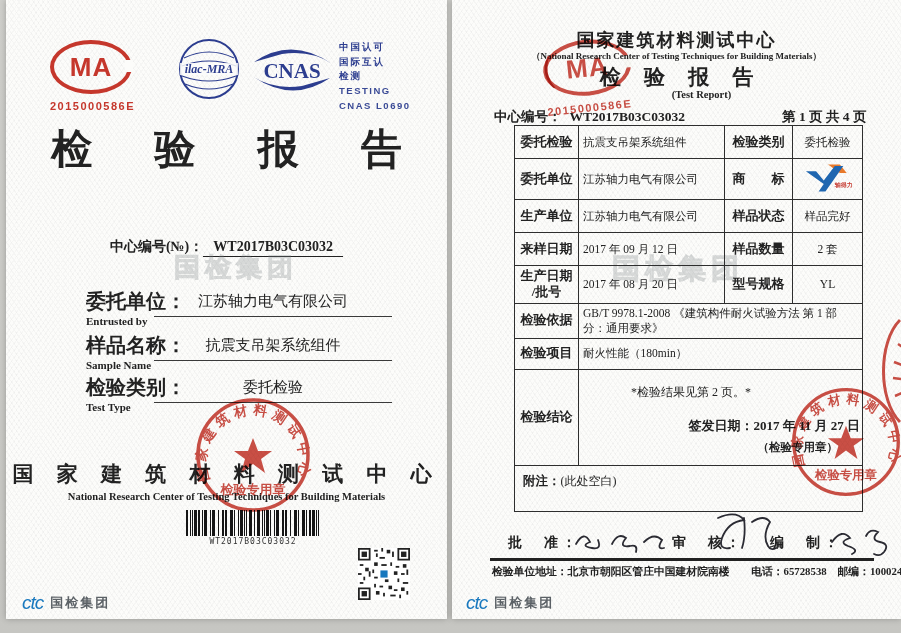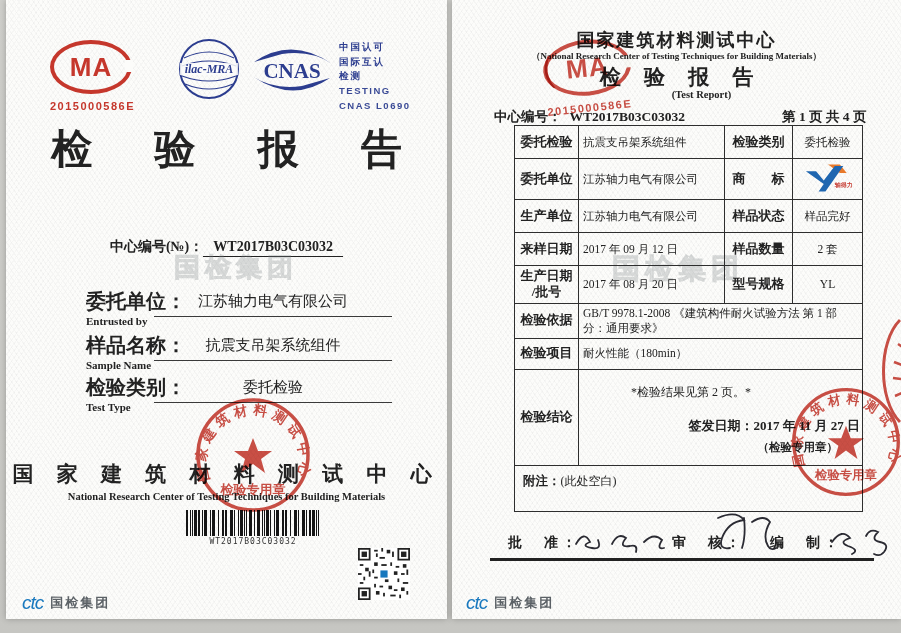--- a/index.html
+++ b/index.html
@@ -321,18 +321,19 @@
   <div class="abs sig-lab" style="left:196px;top:534px;margin-left:24px;">审　核：</div>
   <svg class="abs" style="left:252px;top:508px;" width="90" height="52" viewBox="0 0 90 52">
     <path d="M14 10 q18 -8 26 2 q-16 2 -22 18 q-4 12 8 10 m14 -30 q2 18 -2 30 m10 -26 q12 -8 18 0 q-8 14 -2 24 q3 5 8 2" fill="none" stroke="#2b2b33" stroke-width="1.8" stroke-linecap="round"></path>
   </svg>
   <div class="abs sig-lab" style="left:318px;top:534px;">编　制：</div>
   <svg class="abs" style="left:372px;top:520px;" width="72" height="40" viewBox="0 0 72 40">
     <path d="M8 22 q10 -14 18 -4 q-12 4 -2 8 q12 4 4 8 m14 -18 q4 -8 12 -4 q-8 8 2 10 q10 2 4 10 q-4 5 -10 2" fill="none" stroke="#2b2b33" stroke-width="1.8" stroke-linecap="round"></path>
   </svg>
 
   <div class="abs foot-rule" style="left:38px;top:558px;width:384px;"></div>
+  <div class="abs foot-txt" style="left:40px;top:565px;">检验单位地址：北京市朝阳区管庄中国建材院南楼　　电话：65728538　邮编：100024</div>
 
   <div class="abs ctc" style="left:14px;top:592px;">
     <span class="mark">ctc</span>
     <span class="name">国检集团</span>
   </div>
 </div>
 
 </body></html>

